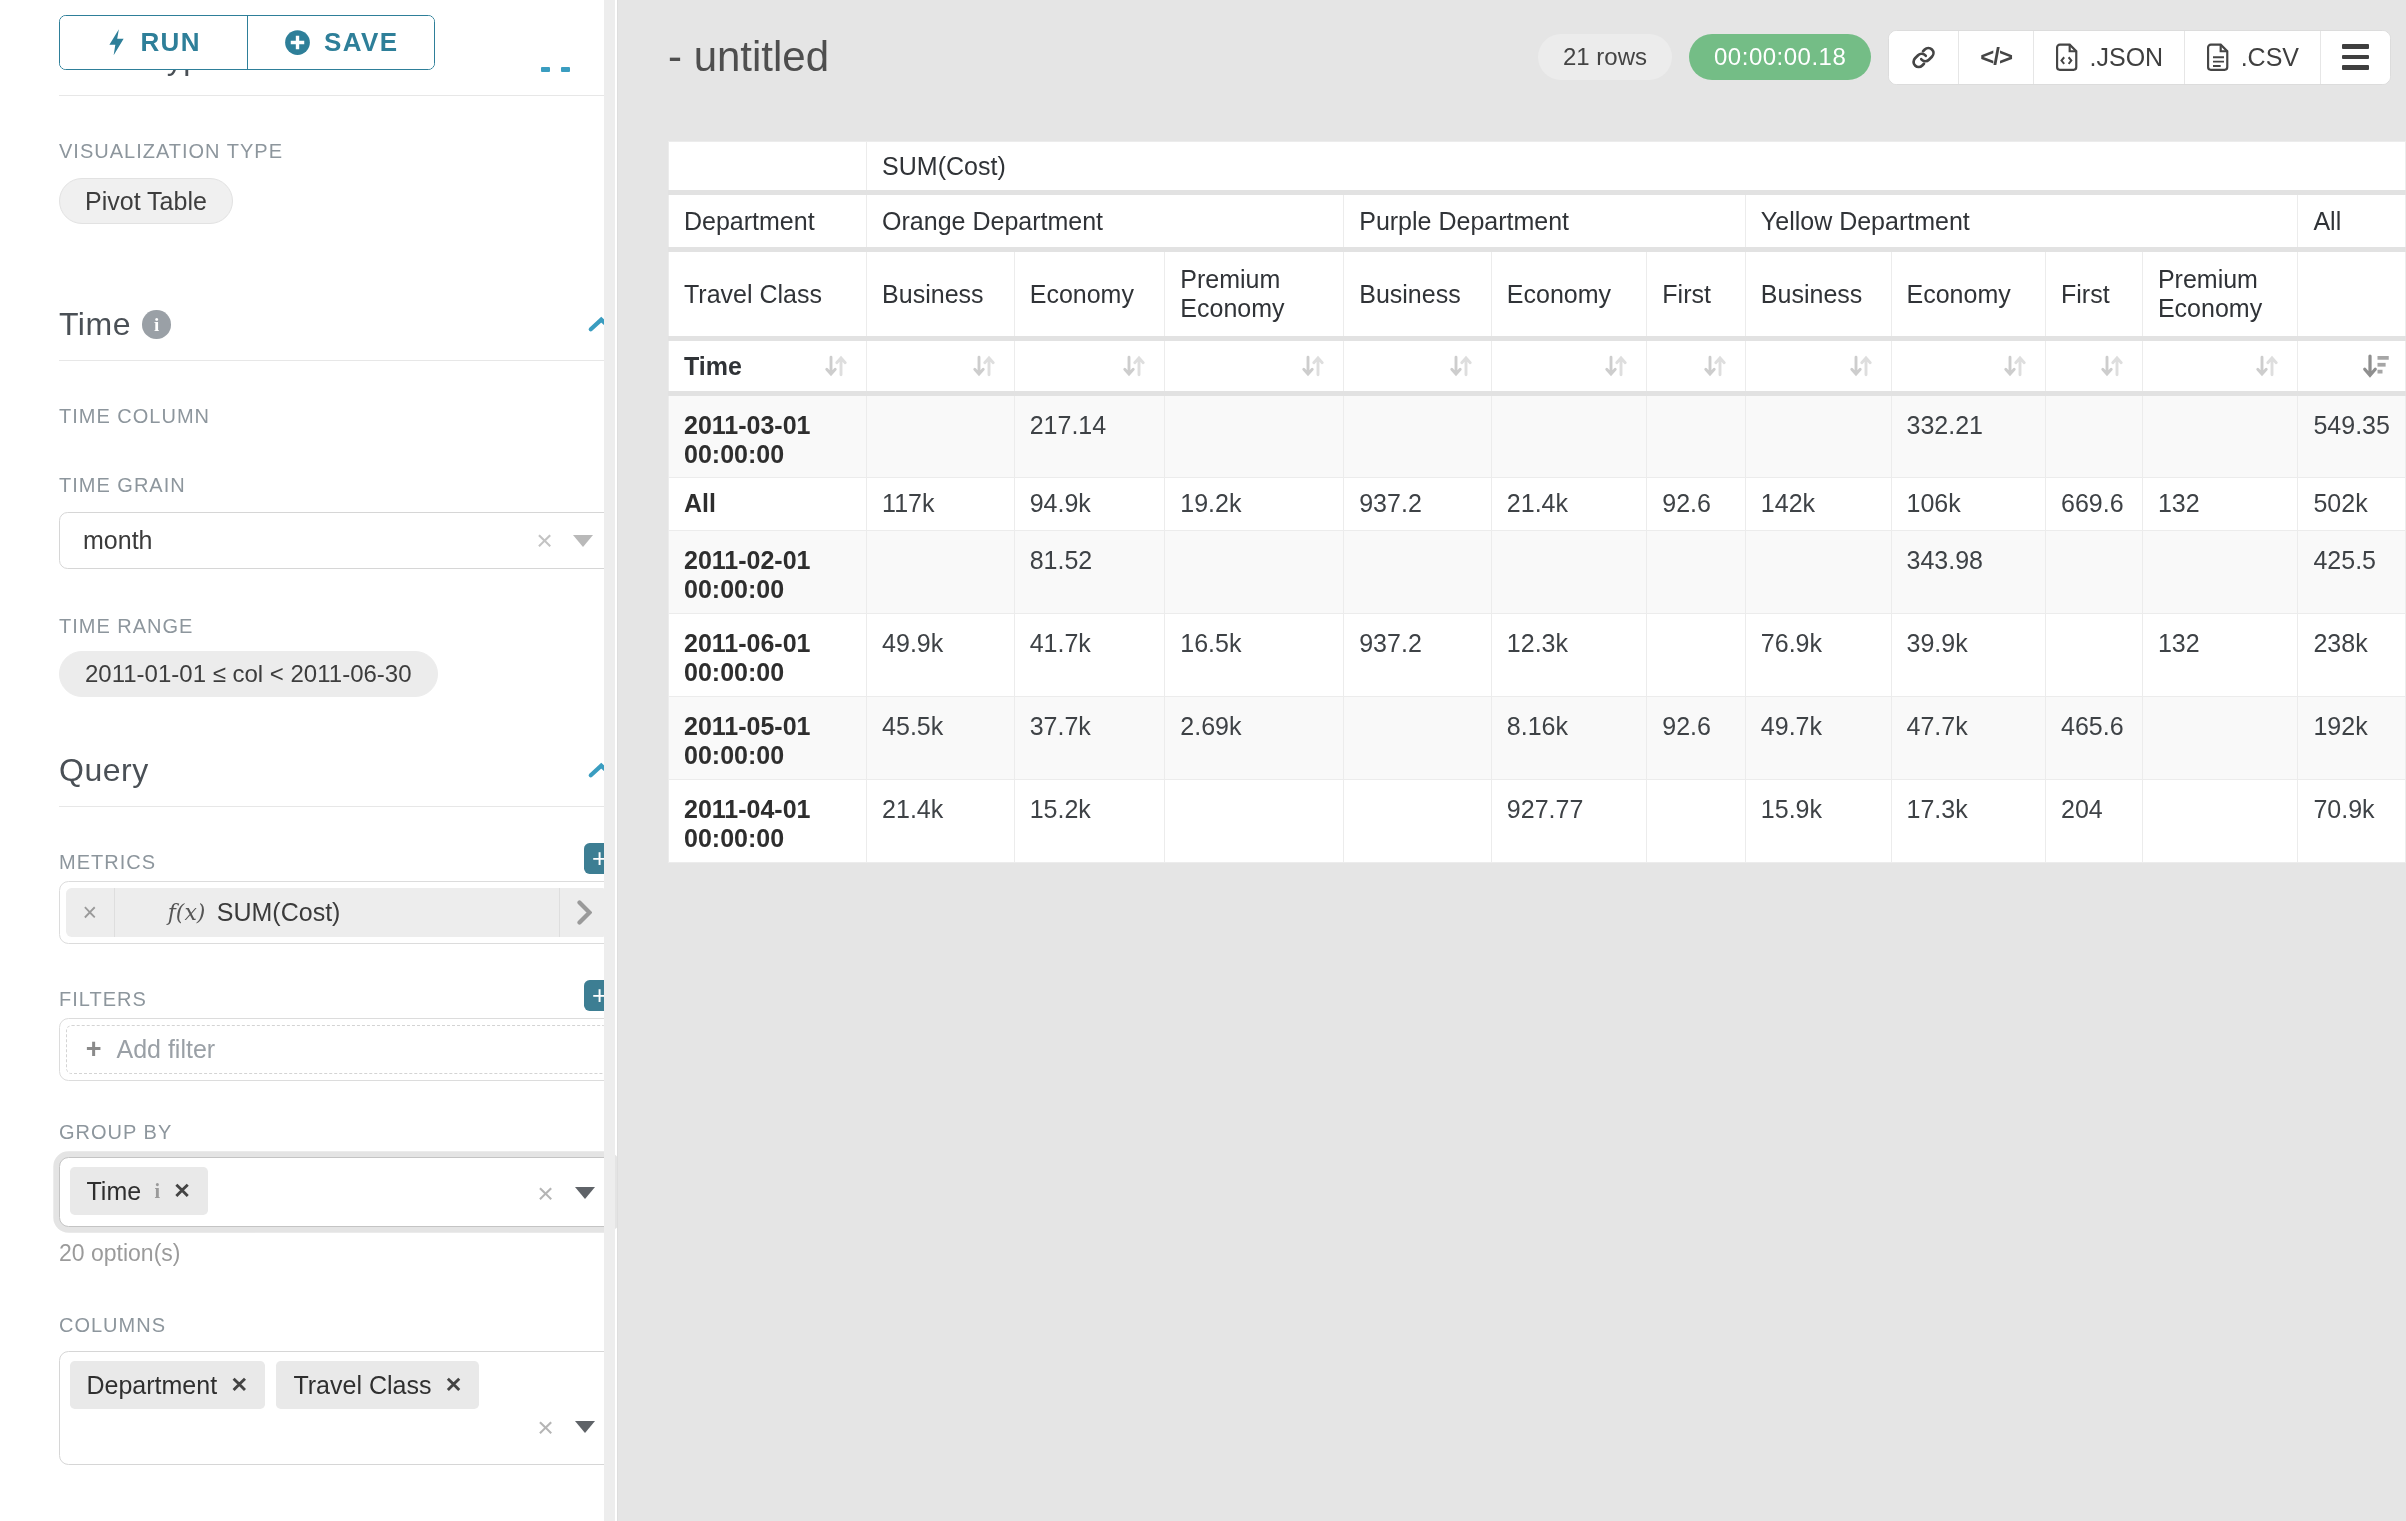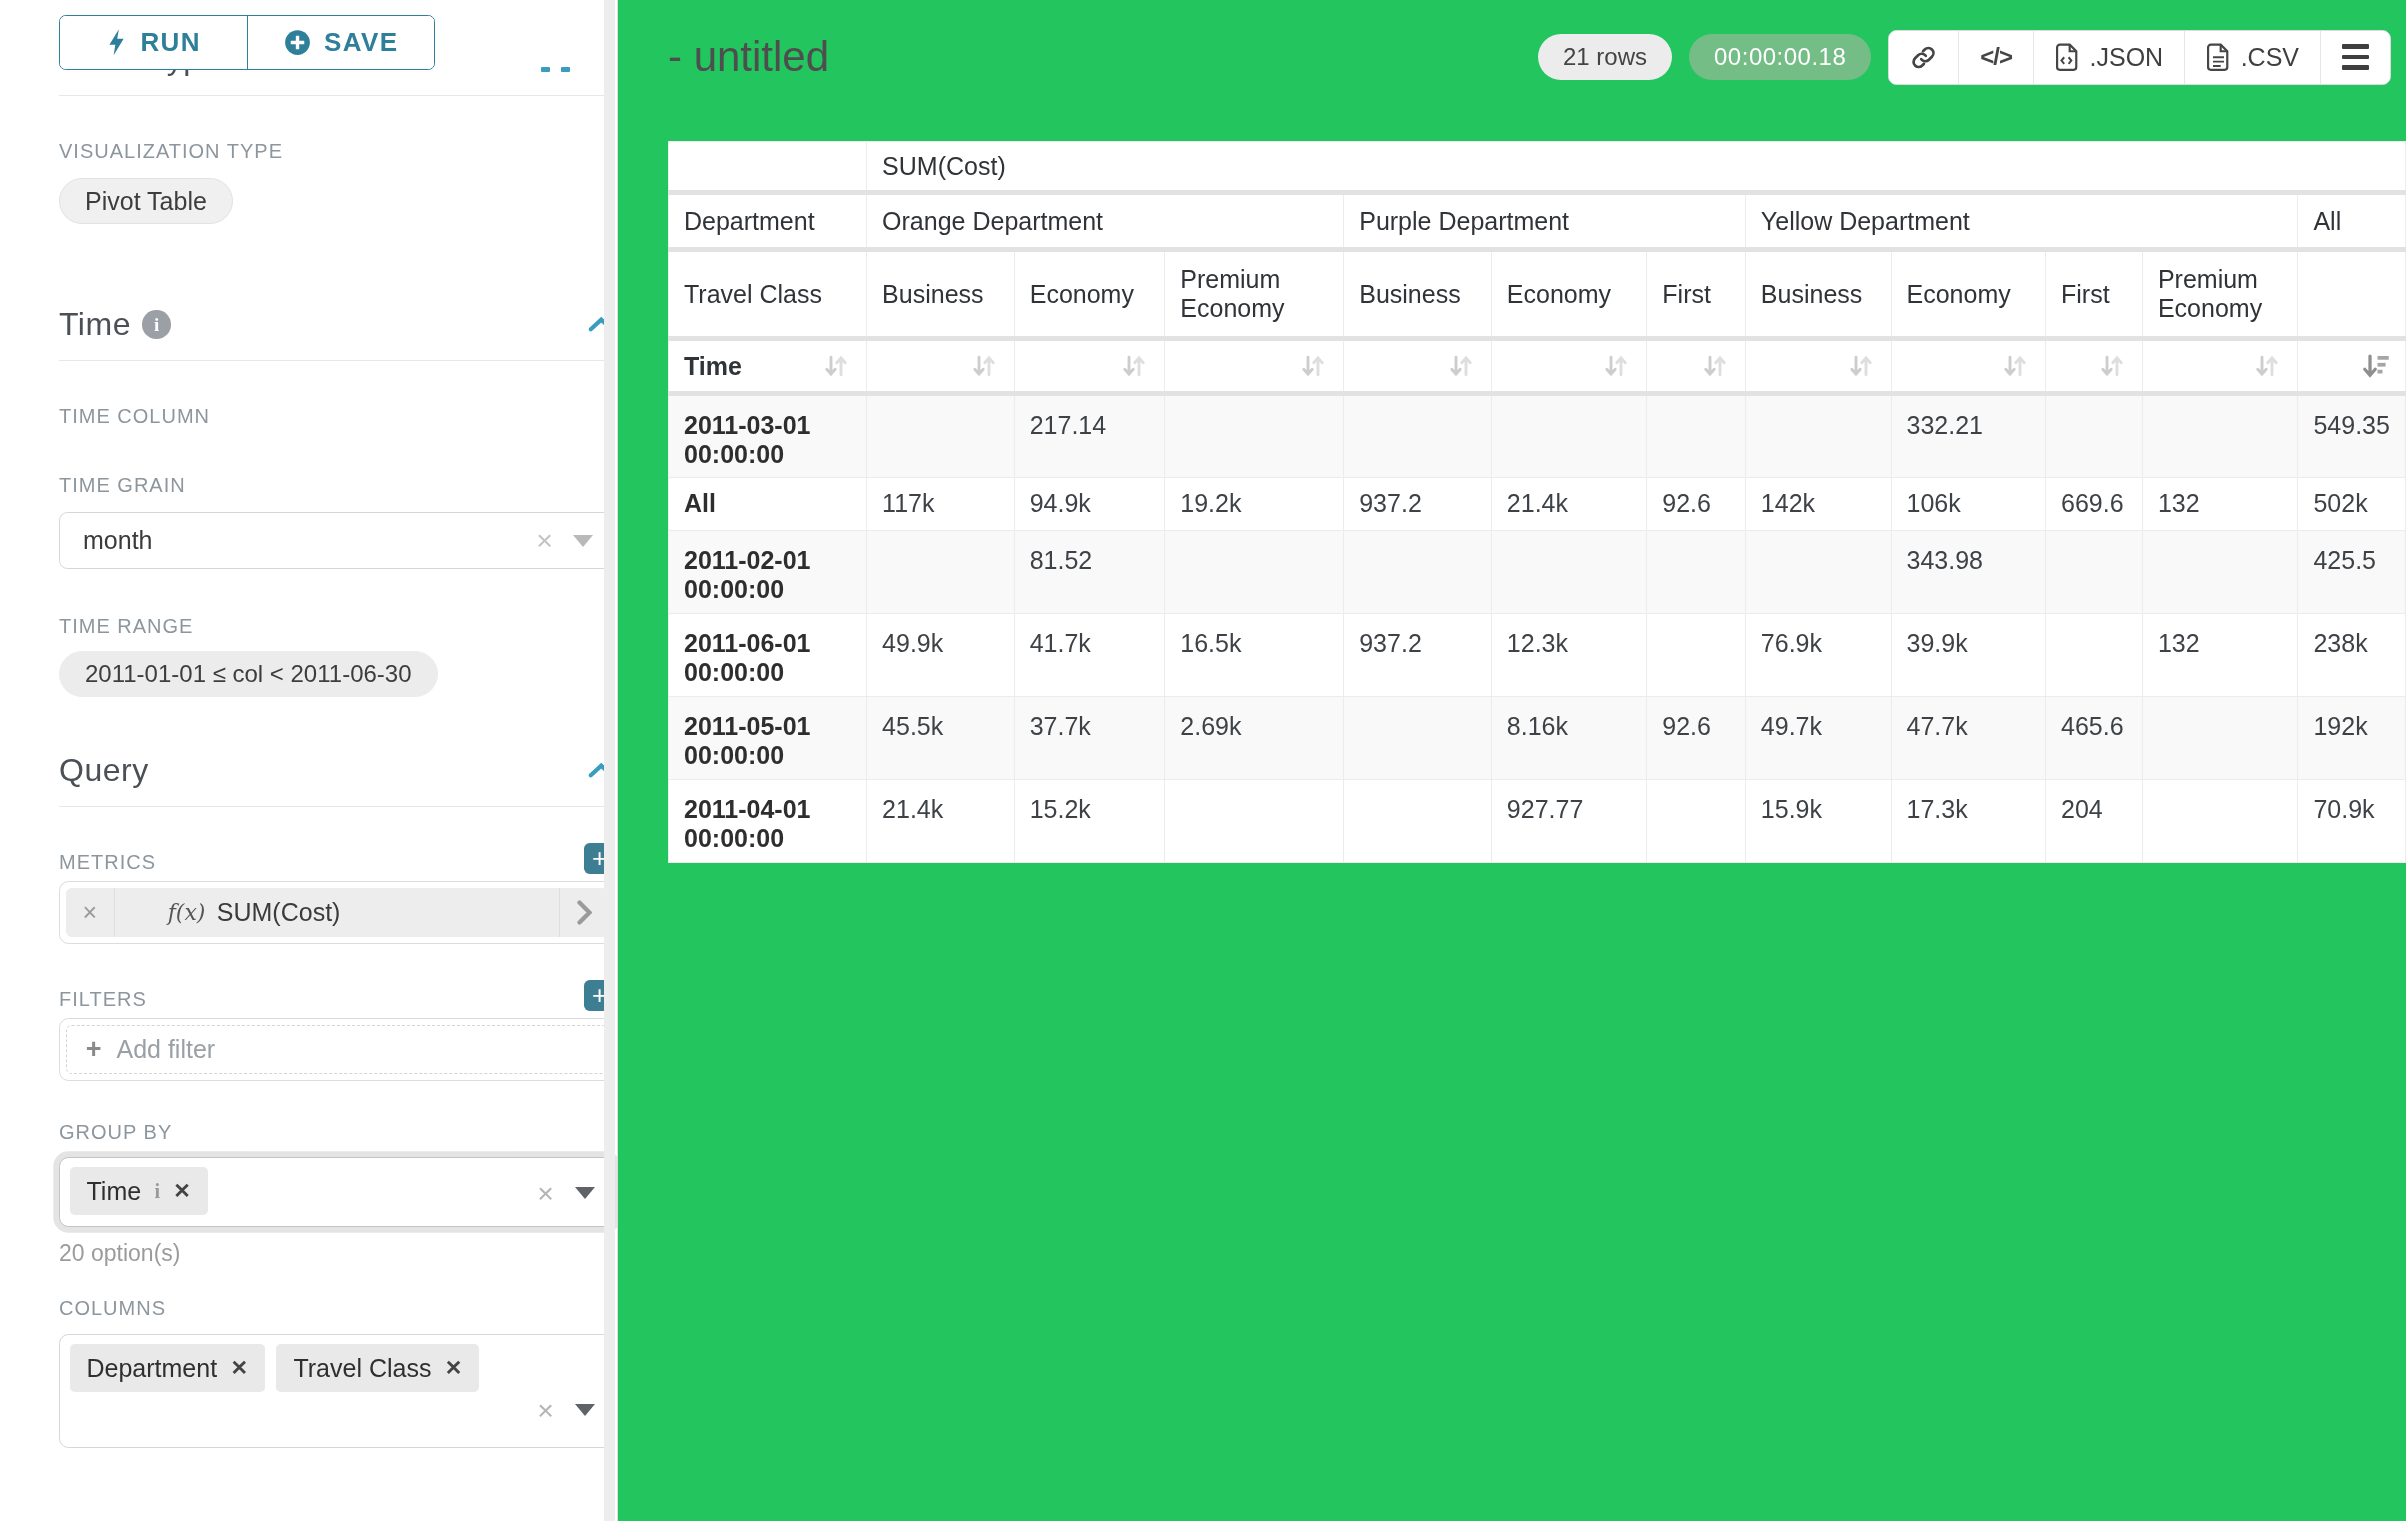--- a/index.html
+++ b/index.html
@@ -82,21 +82,21 @@
     align-items: center; gap: 21px; }
   .chips { display: flex; gap: 11.4px; flex-wrap: wrap; }
   .chip { display: inline-flex; align-items: center; gap: 13.3px; background: #e9e9e9;
     border-radius: 4.8px; padding: 9.5px 17px; font-size: 25px; color: #2f2f2f; }
   .chip .chip-info { color: #9a9a9a; font-size: 20px; font-weight: 700;
     font-family: "Liberation Serif", serif; cursor: pointer; }
   .chip .chip-x { font-size: 21px; font-weight: 700; color: #444; cursor: pointer; }
   .clear-x2 { color: #b5b5b5; font-size: 28.5px; cursor: pointer; }
 
   
-  .main { position: absolute; left: 618px; top: 0; right: 0; bottom: 0; background: #22c55e; }
+  .main { position: absolute; left: 618px; top: 0; right: 0; bottom: 0; background: #e5e5e5; }
   .main-header { position: absolute; top: 28.5px; left: 50px; right: 15px;
     display: flex; align-items: center; height: 57px; }
   .chart-title { font-size: 42px; font-weight: 400; color: #4e4e4e; }
   .header-right { margin-left: auto; display: flex; align-items: center; gap: 17px; }
   .badge { height: 46px; display: flex; align-items: center; padding: 0 25px;
     border-radius: 23px; font-size: 24px; }
   .badge.rows { background: #ececec; color: #444; }
   .badge.timer { background: #74bd86; color: #fff; letter-spacing: 0.5px; }
   .toolbar { display: flex; align-items: stretch; height: 55px; background: #fff;
     border: 1.9px solid #dcdcdc; border-radius: 8.6px; overflow: hidden; }
@@ -239,21 +239,21 @@
               <span class="chip-x">✕</span>
             </span>
           </div>
         <div class="right-controls" style="top:19px;">
           <span class="clear-x2">×</span>
           <span class="caret-down dark" style="position:static;"></span>
         </div>
       </div>
       <div class="hint">20 option(s)</div>
 
-      <div class="ctl-label" style="margin-top:30px;">COLUMNS</div>
+      <div class="ctl-label" style="margin-top:47px;">COLUMNS</div>
       <div class="tag-select" style="margin-top:13.3px;height:114px;">
         <div class="chips" id="columns-chips">
             <span class="chip">
               <span>Department</span>
               <span class="chip-x">✕</span>
             </span>
             <span class="chip">
               <span>Travel Class</span>
               <span class="chip-x">✕</span>
             </span>

